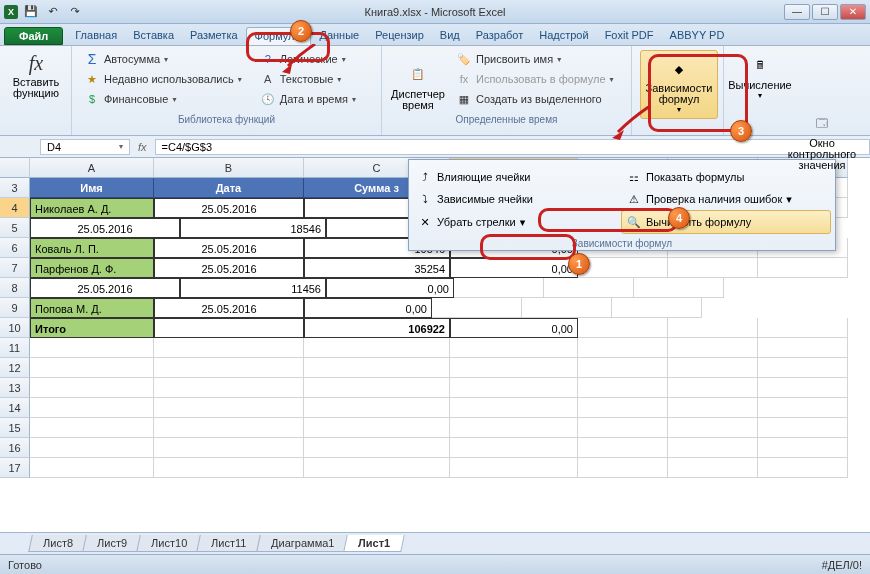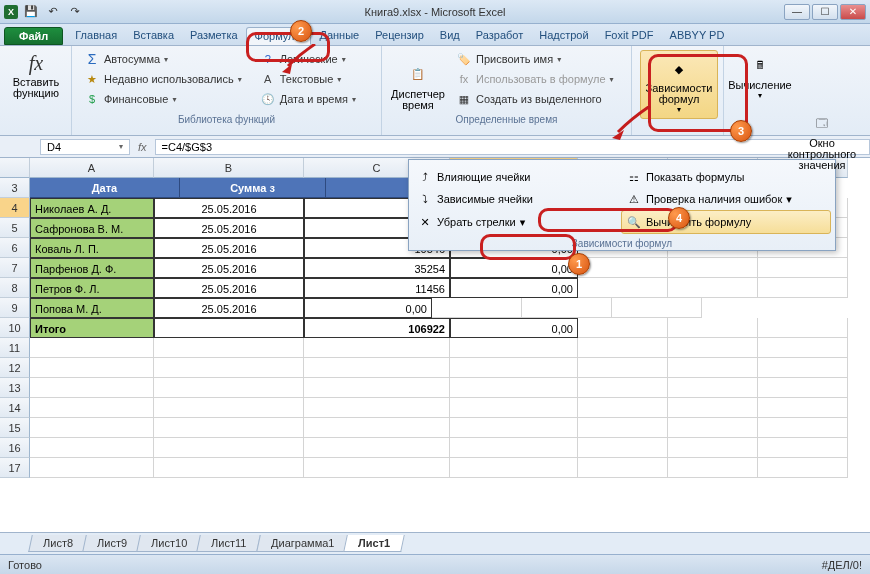--- a/index.html
+++ b/index.html
@@ -192,41 +192,41 @@
     <div class="colhdr wA">A</div>
     <div class="colhdr wB">B</div>
     <div class="colhdr wC">C</div>
     <div class="colhdr wD" style="background:#f9d48a;">D</div>
     <div class="colhdr wE">E</div>
     <div class="colhdr wF">F</div>
     <div class="colhdr wG">G</div>
   </div>
   <div style="display:flex;">
       <div class="rowidx">3</div>
+    <div class="cell hdrcell wA">Имя</div>
     <div class="cell hdrcell wB">Дата</div>
     <div class="cell hdrcell wC">Сумма з</div>
     <div class="cell hdrcell wD"></div>
     <div class="cell wE"></div>
       <div class="cell wF"></div>
       <div class="cell wG"></div>
   </div>
   <div id="datarows">
       <div style="display: flex;">
         <div class="rowidx sel">4</div>
         <div class="cell namecell wA">Николаев А. Д.</div>
         <div class="cell datacell ctr wB">25.05.2016</div>
         <div class="cell datacell wC">21556</div>
         <div class="cell datacell wD cellD4 errcell">#ДЕЛ/0!</div>
         <div class="cell wE"></div>
         <div class="cell wF"></div>
         <div class="cell wG"></div>
       </div>
       <div style="display: flex;">
         <div class="rowidx">5</div>
-        <div class="cell namecell wA">Сафронова В. М.</div>
         <div class="cell datacell ctr wB">25.05.2016</div>
         <div class="cell datacell wC">18546</div>
         <div class="cell datacell wD">0,00</div>
         <div class="cell wE"></div>
         <div class="cell wF"></div>
         <div class="cell wG"></div>
       </div>
       <div style="display: flex;">
         <div class="rowidx">6</div>
         <div class="cell namecell wA">Коваль Л. П.</div>
@@ -242,21 +242,20 @@
         <div class="cell namecell wA">Парфенов Д. Ф.</div>
         <div class="cell datacell ctr wB">25.05.2016</div>
         <div class="cell datacell wC">35254</div>
         <div class="cell datacell wD">0,00</div>
         <div class="cell wE"></div>
         <div class="cell wF"></div>
         <div class="cell wG"></div>
       </div>
       <div style="display: flex;">
         <div class="rowidx">8</div>
-        <div class="cell namecell wA">Петров Ф. Л.</div>
         <div class="cell datacell ctr wB">25.05.2016</div>
         <div class="cell datacell wC">11456</div>
         <div class="cell datacell wD">0,00</div>
         <div class="cell wE"></div>
         <div class="cell wF"></div>
         <div class="cell wG"></div>
       </div>
       <div style="display: flex;">
         <div class="rowidx">9</div>
         <div class="cell namecell wA">Попова М. Д.</div>

